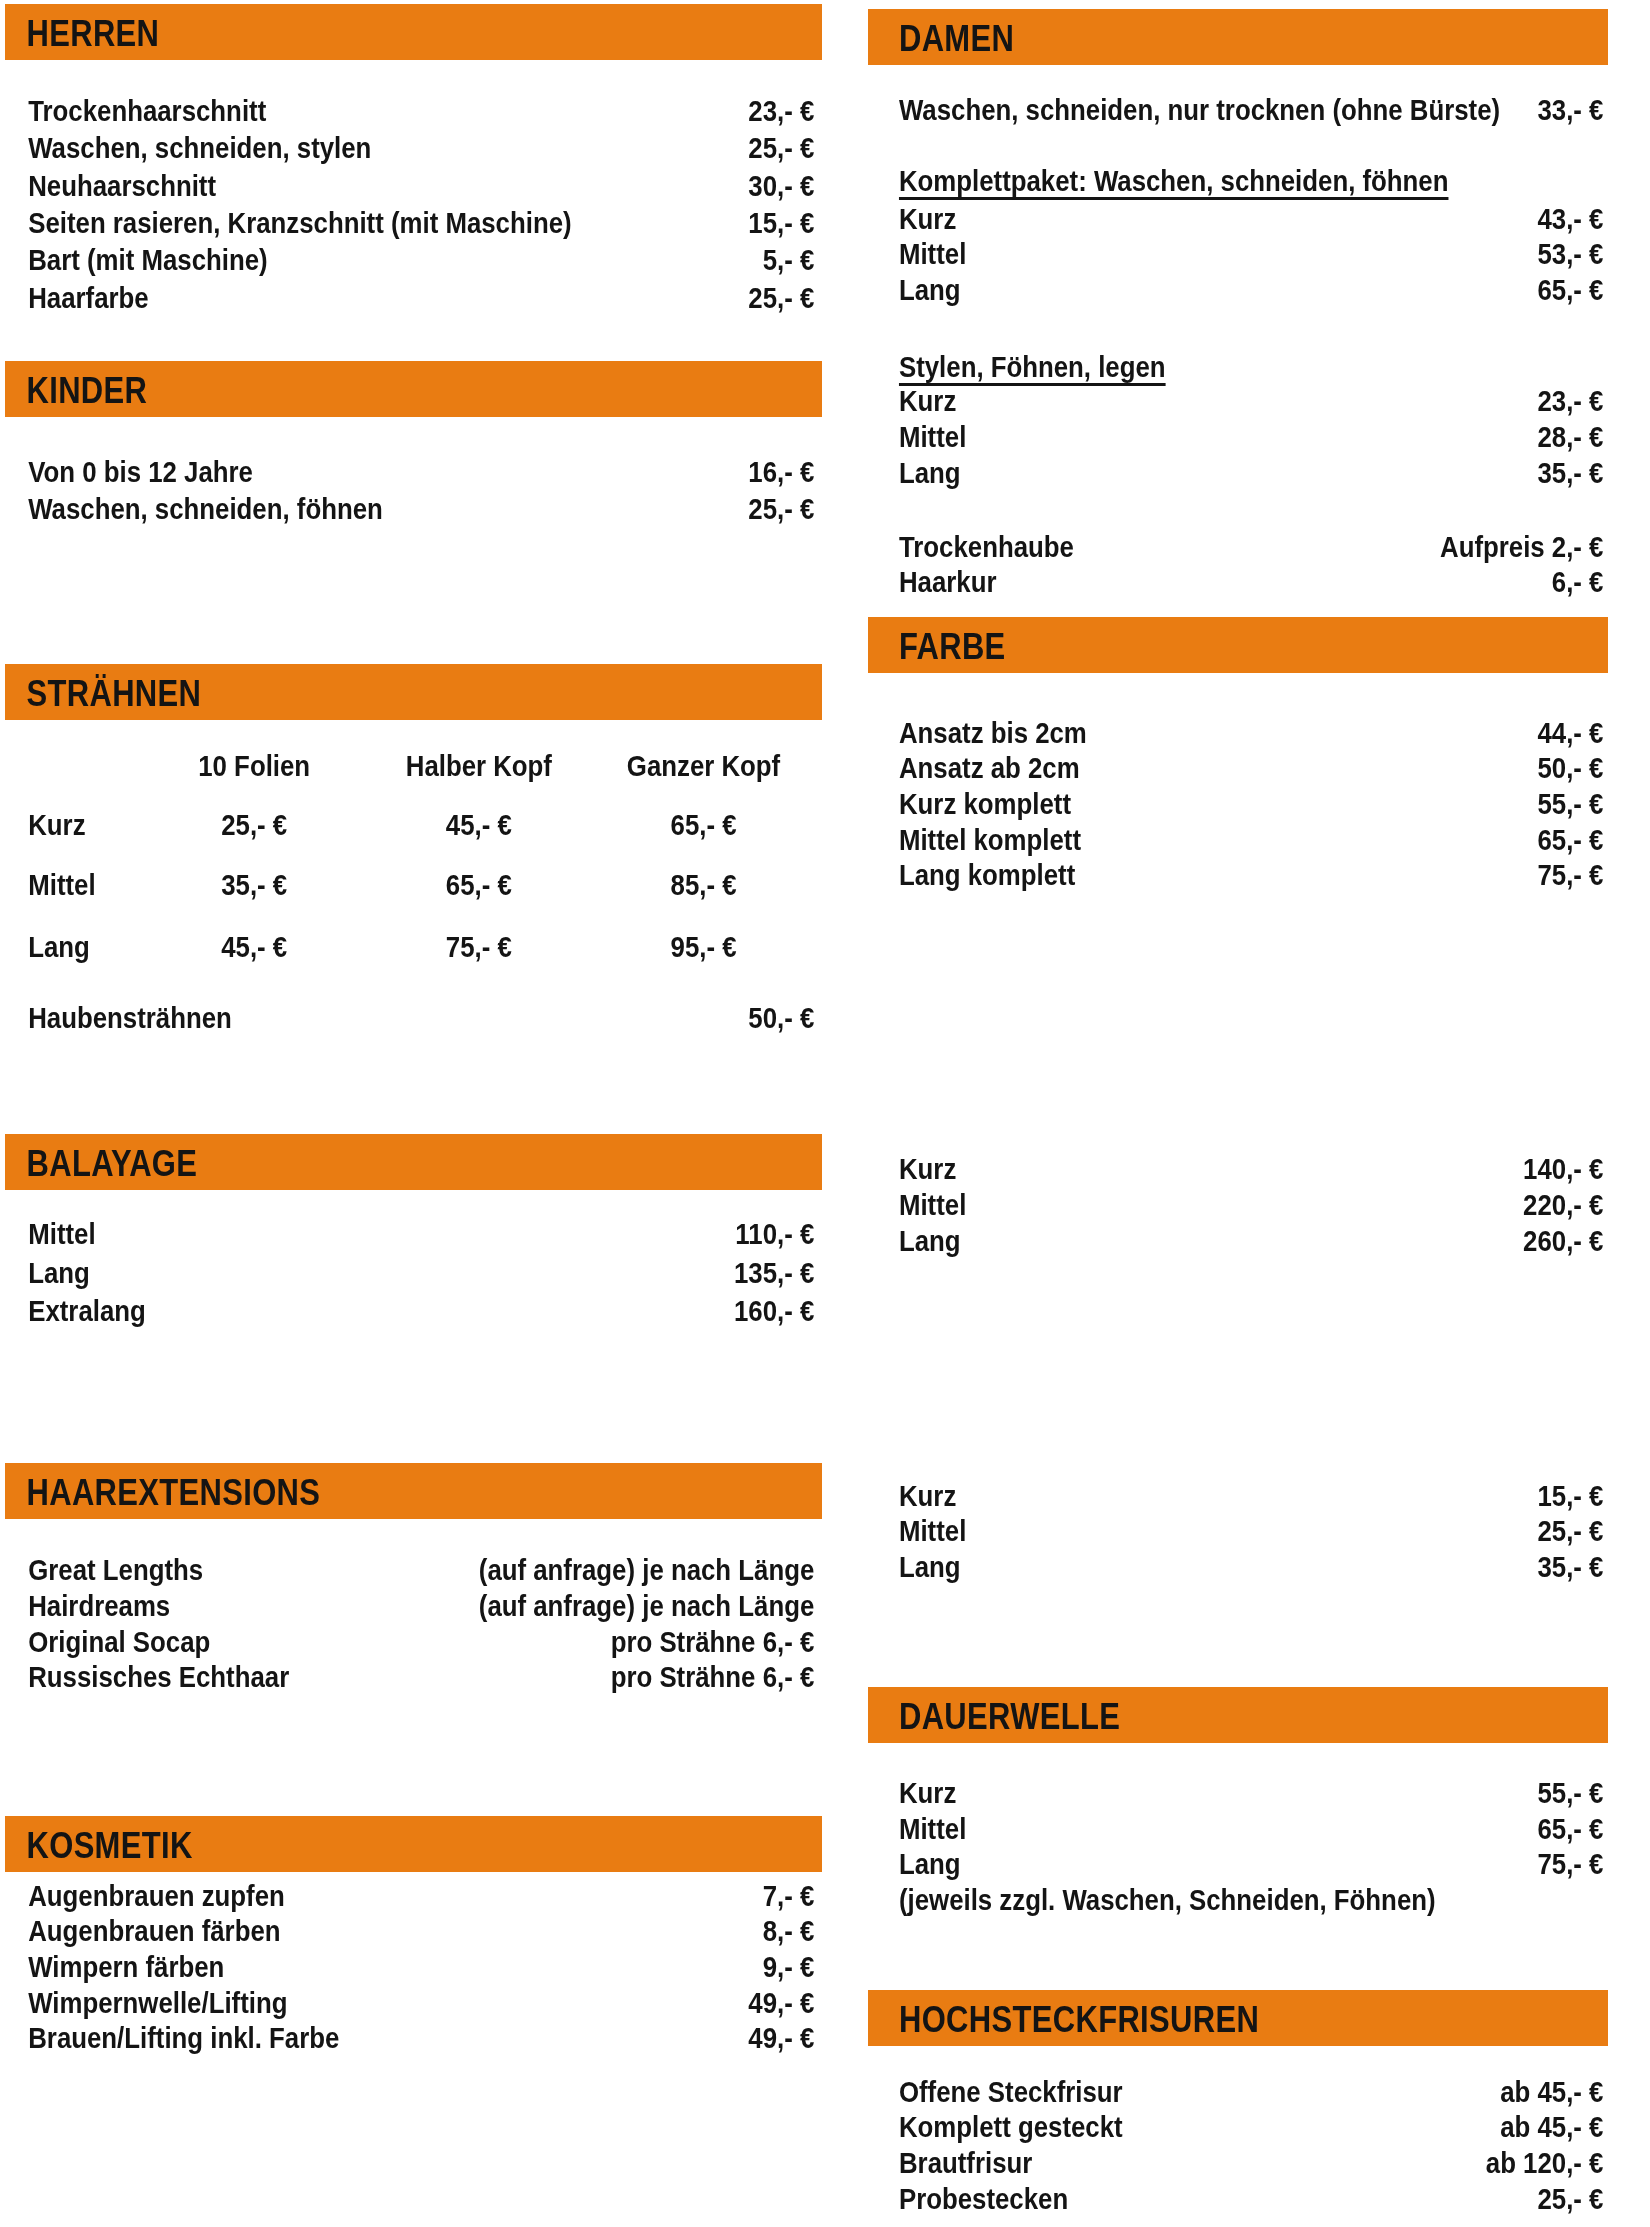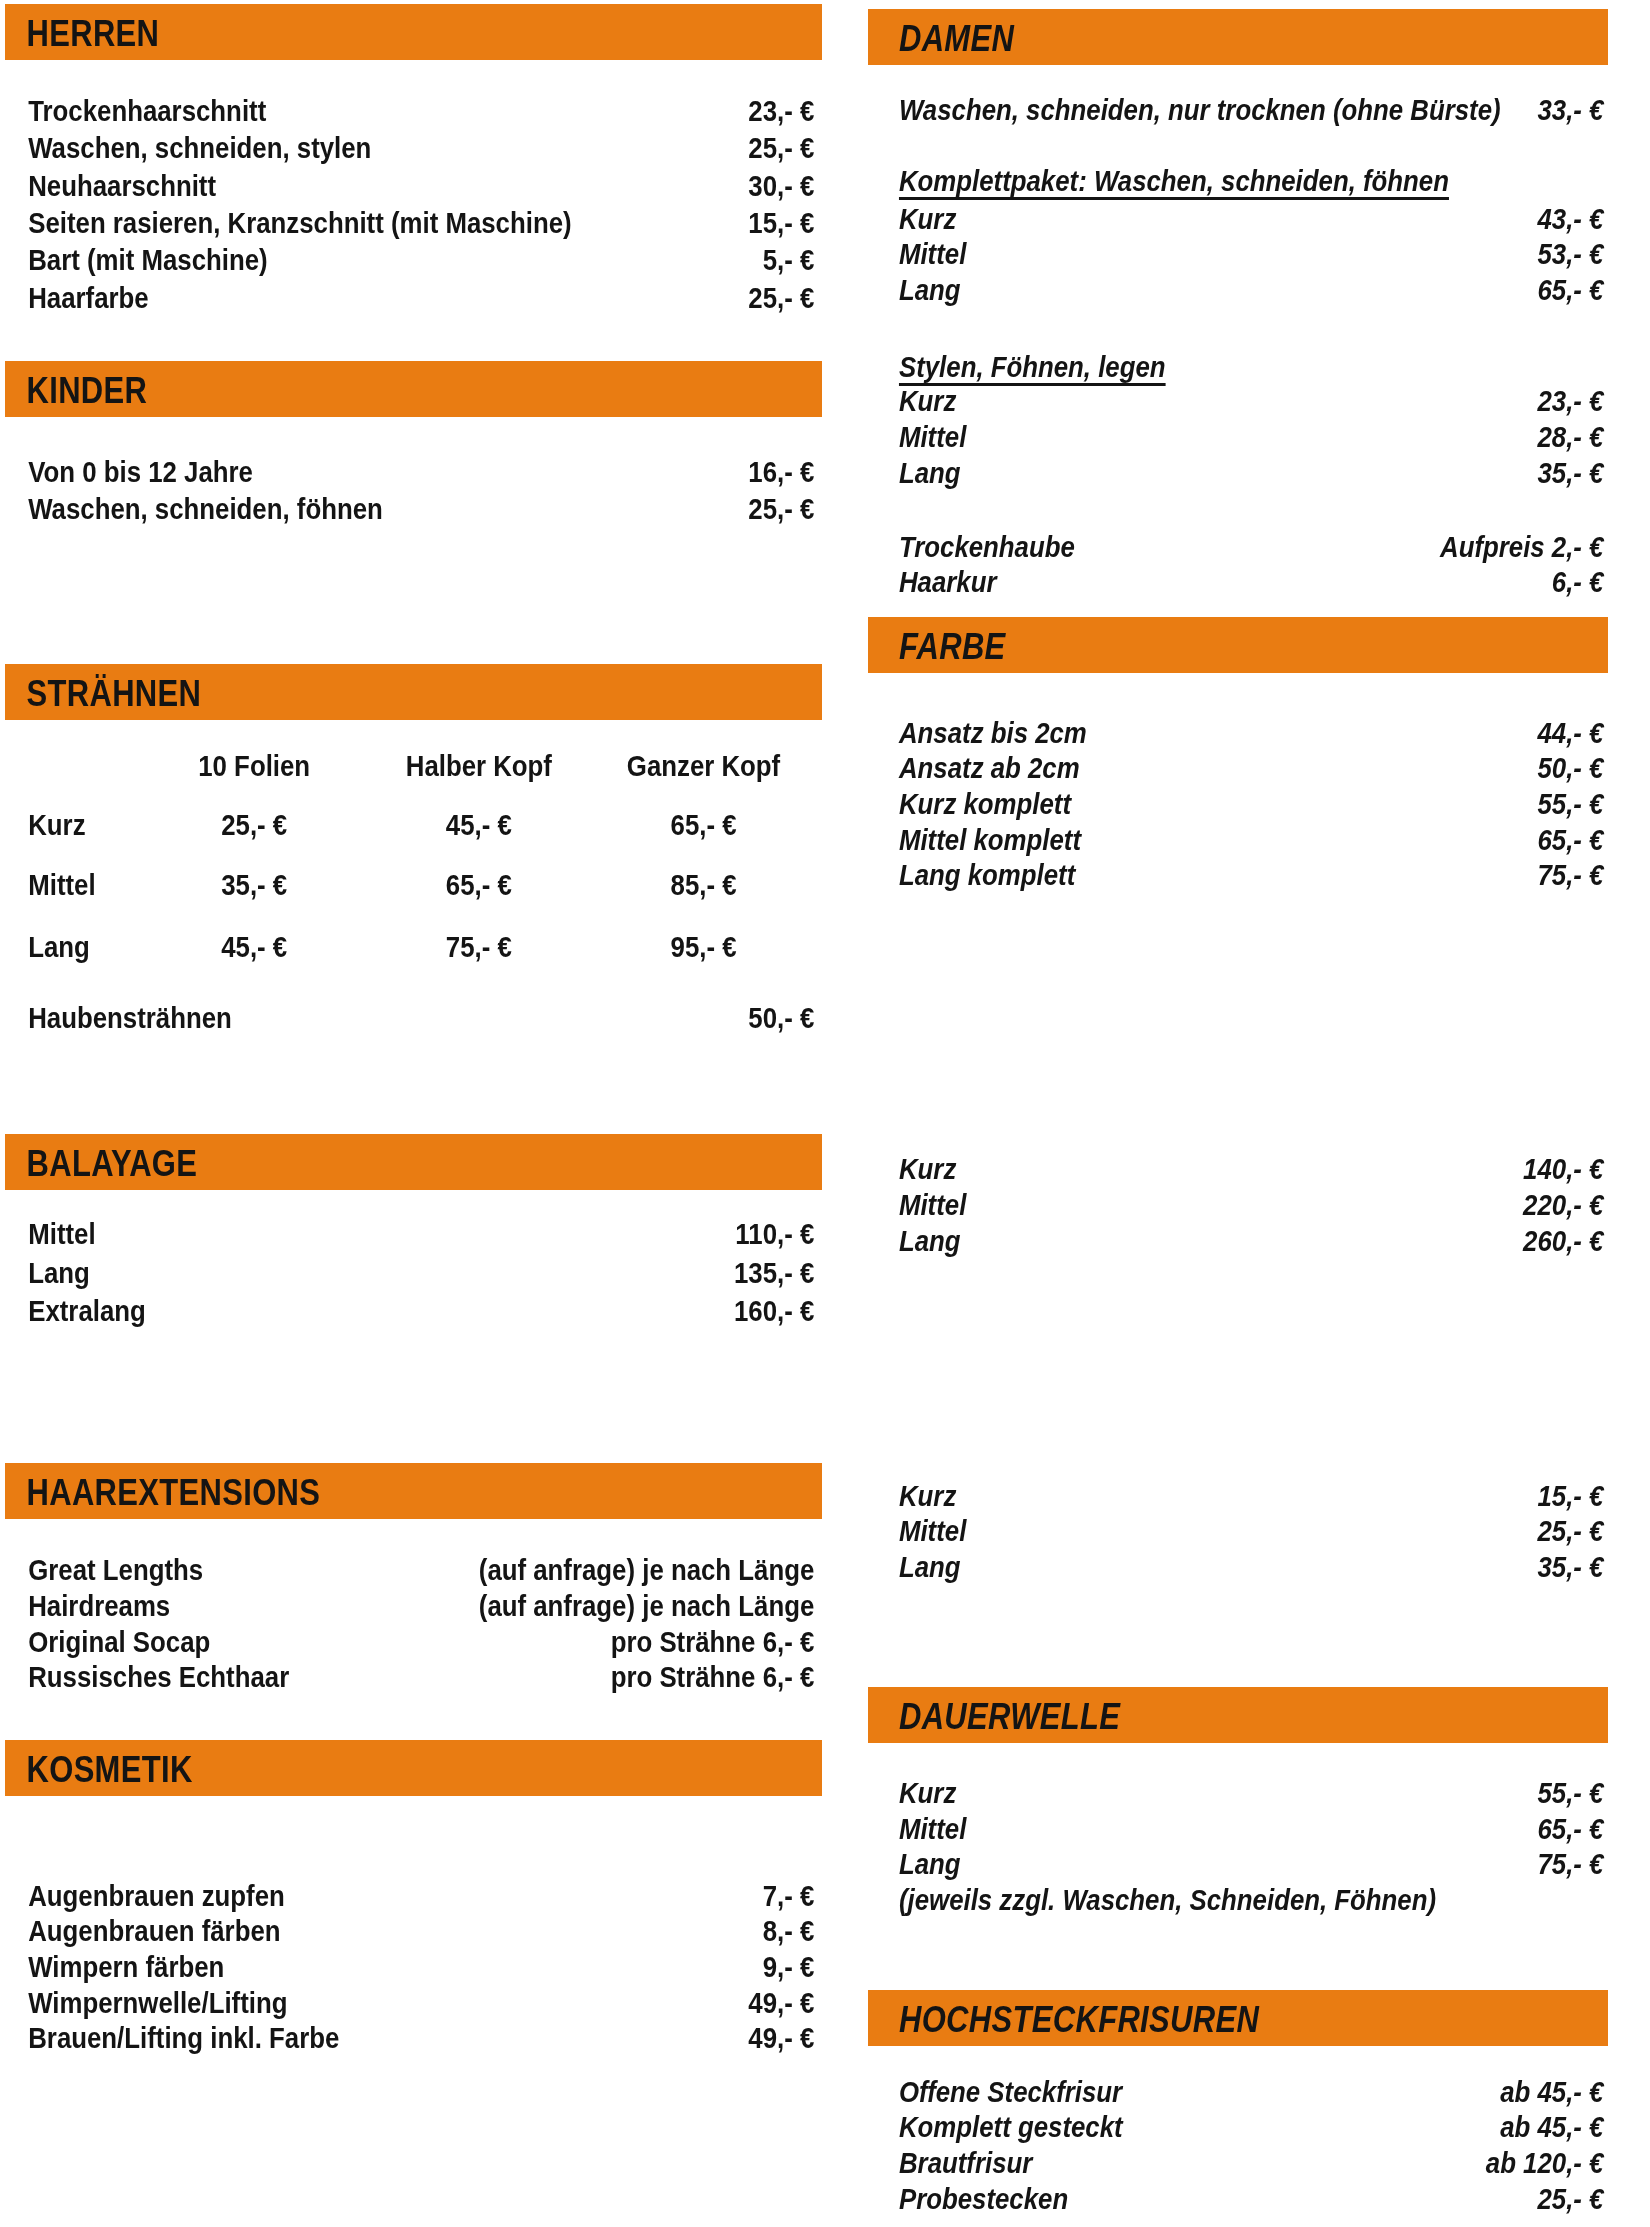--- a/index.html
+++ b/index.html
@@ -12,21 +12,21 @@
   body{
     background:var(--bg);
     position:relative;
     font-family:"Liberation Sans","DejaVu Sans",sans-serif;
     font-weight:bold;
     color:var(--ink);
     overflow:hidden;
   }
   .col{position:absolute;top:0;height:2228px;}
   .col-left{left:5.3px;width:817px;}
-  .col-right{left:868px;width:740px;font-style:italic;}
+  .col-right{left:868px;width:740px;}
 
   .bar{
     position:absolute;left:0;width:100%;height:56px;
     background:var(--orange);
   }
   .bart{
     display:inline-block;
     transform:scaleX(0.86);transform-origin:0 50%;
     font-size:36px;line-height:60px;
     padding-left:25px;
@@ -170,21 +170,21 @@
   </div>
   <div class="crow" style="top:1623px">
     <span class="lbl">Original Socap</span>
     <span class="prc">pro Strähne 6,- €</span>
   </div>
   <div class="crow" style="top:1658px">
     <span class="lbl">Russisches Echthaar</span>
     <span class="prc">pro Strähne 6,- €</span>
   </div>
 
-  <div class="bar" style="top:1740px">
+  <div class="bar" style="top:1816px">
     <span class="bart">KOSMETIK</span>
   </div>
   <div class="crow" style="top:1877px">
     <span class="lbl">Augenbrauen zupfen</span>
     <span class="prc">7,- €</span>
   </div>
   <div class="crow" style="top:1912px">
     <span class="lbl">Augenbrauen färben</span>
     <span class="prc">8,- €</span>
   </div>

